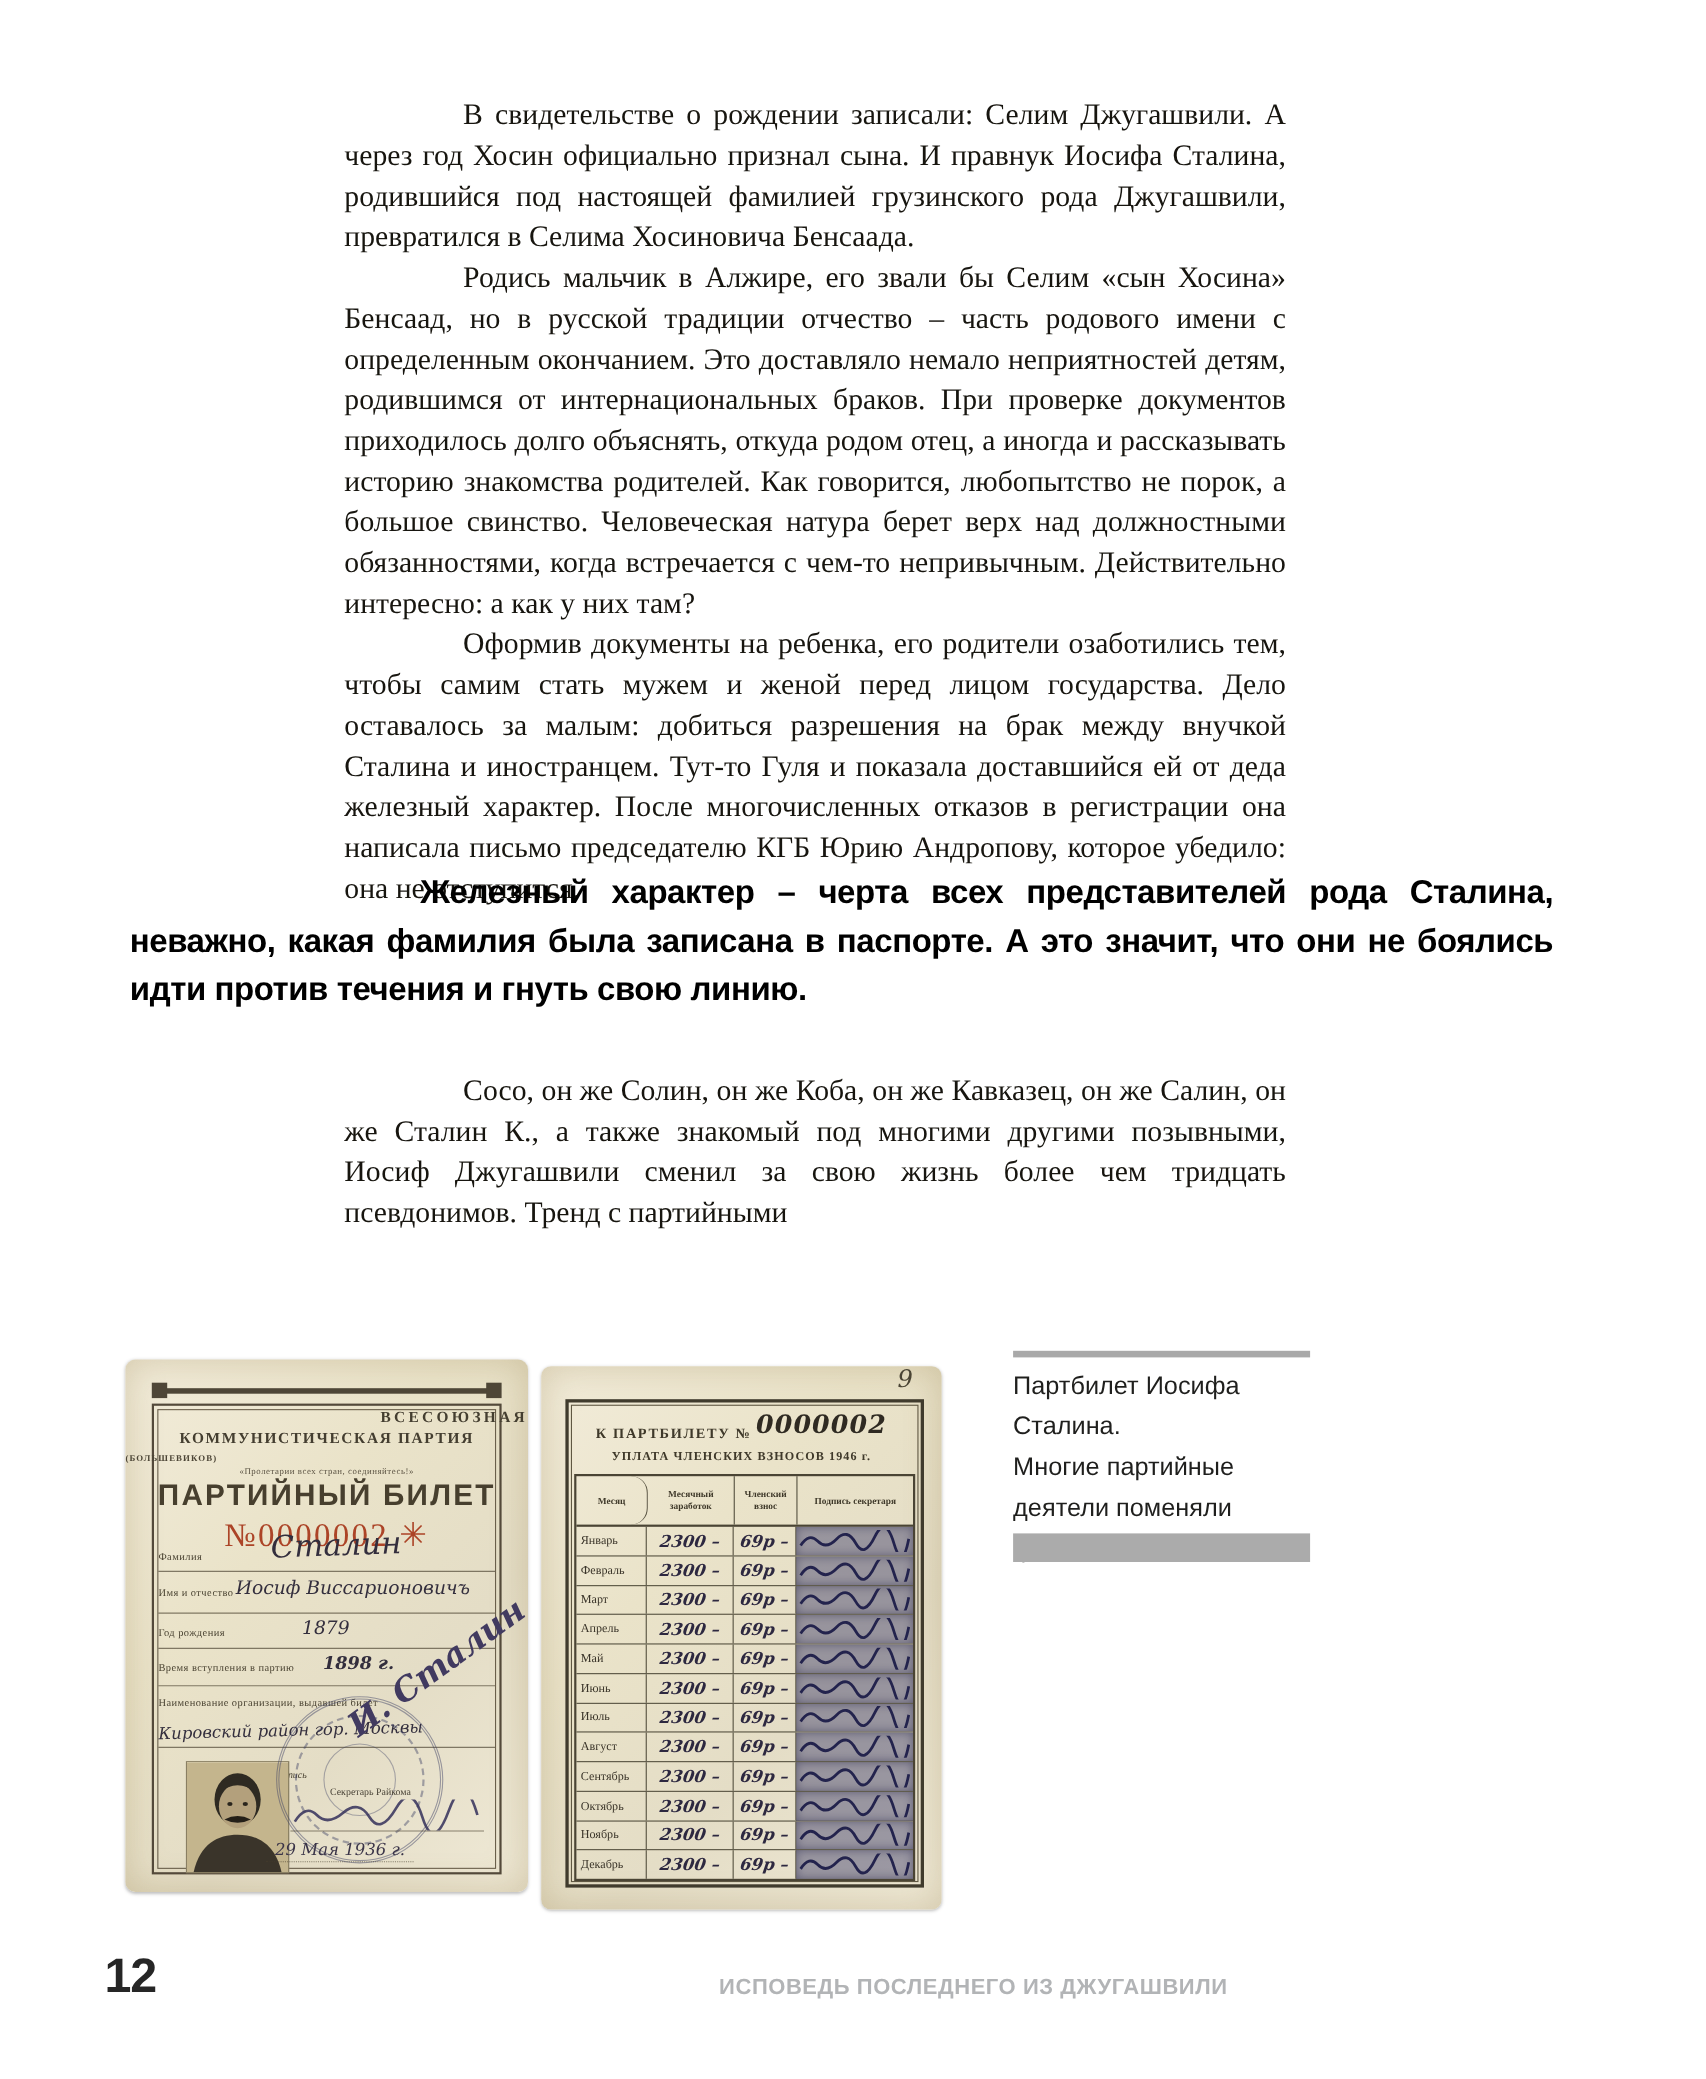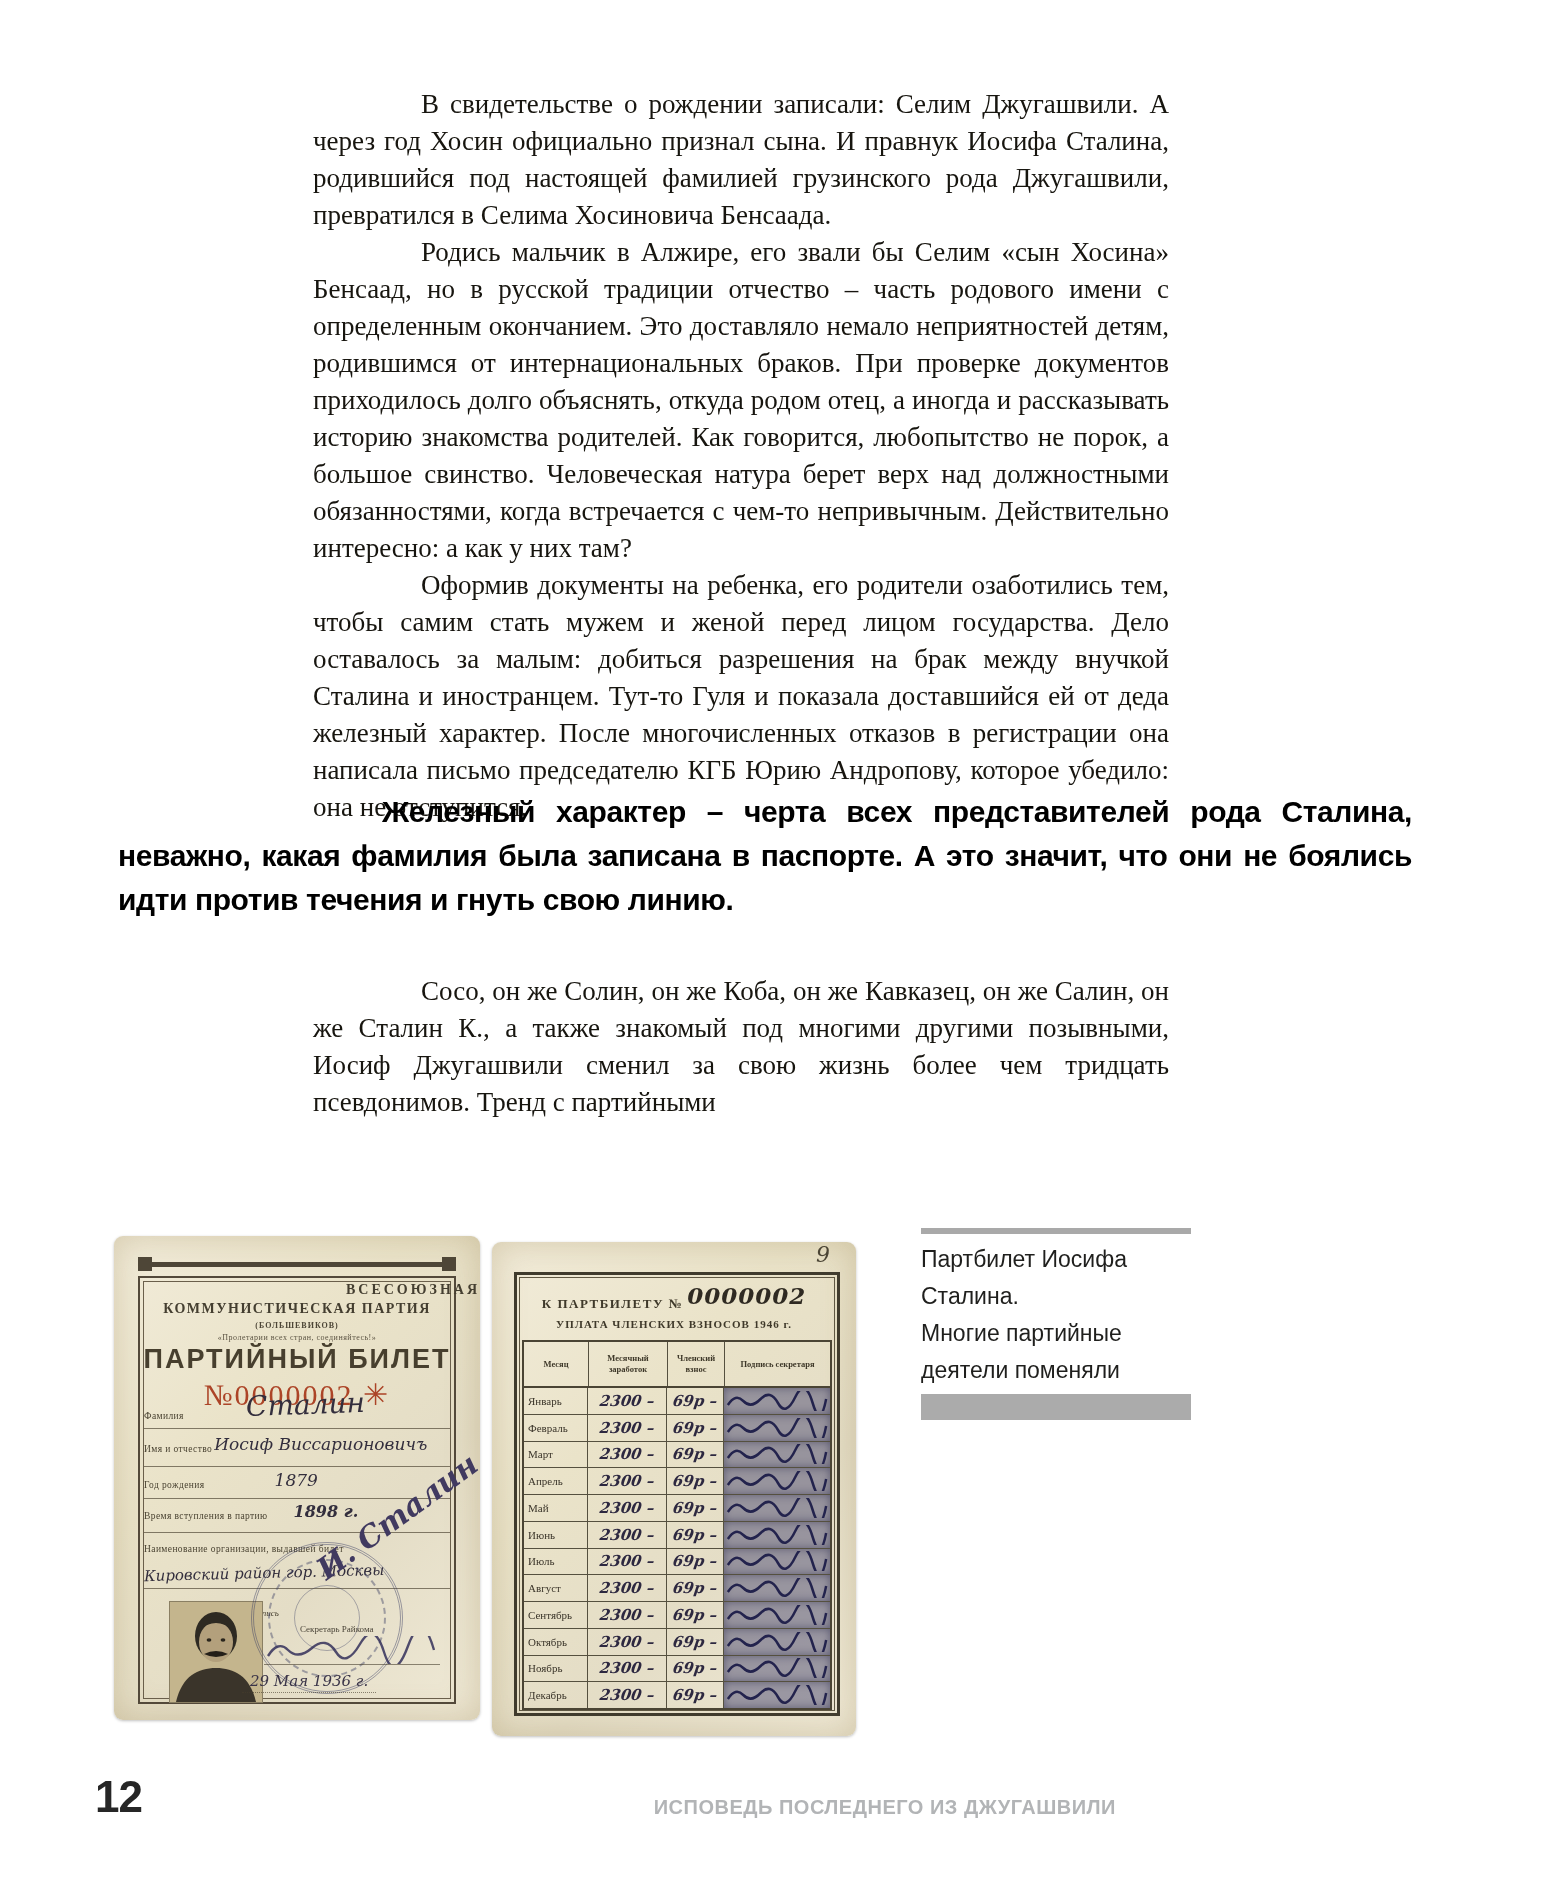--- a/index.html
+++ b/index.html
@@ -36,21 +36,21 @@
             border:2px solid #53493a;}
   .lc-frame:before{content:"";position:absolute;inset:3px;border:1px solid #6a5f4b;}
   .corner{position:absolute;width:14px;height:14px;background:#4e4637;}
   .topbar{position:absolute;left:30px;right:30px;top:26px;height:5px;background:#4e4637;}
   .sq-tl{left:24px;top:21px;} .sq-tr{right:24px;top:21px;}
 
   .lc-org1{position:absolute;left:0;right:0;top:46px;text-align:right;
            font-weight:700;font-size:14px;letter-spacing:3px;color:#443e30;}
   .lc-org2{position:absolute;left:0;right:0;top:65px;text-align:center;
            font-weight:700;font-size:14px;letter-spacing:1.5px;color:#443e30;}
-  .lc-org3{position:absolute;left:0;right:0;top:85px;text-align:center;
+  .lc-org3{position:absolute;left:0;right:0;top:85px;
            font-weight:700;font-size:8px;letter-spacing:1px;color:#4c4536;}
   .lc-motto{position:absolute;left:0;right:0;top:97px;text-align:center;
             font-size:8px;color:#5a5242;letter-spacing:.5px;}
   .lc-title{position:absolute;left:0;right:0;top:108px;text-align:center;
             font-family:"Liberation Sans",sans-serif;font-weight:700;
             font-size:27px;letter-spacing:2px;color:#473f2e;}
   .lc-number{position:absolute;left:0;right:0;top:141px;text-align:center;
              font-weight:400;font-size:30px;letter-spacing:2px;color:#ac4427;}
 
   .fieldrow{position:absolute;left:30px;right:30px;border-bottom:1.5px solid rgba(70,62,45,.65);}
@@ -103,21 +103,21 @@
   .dr{display:flex;flex:1;border-bottom:1px solid #55503f;}
   .dr:last-child{border-bottom:none;}
   .c1{width:64px;border-right:1px solid #55503f;font-size:11px;color:#3b352a;
       display:flex;align-items:center;padding-left:4px;box-sizing:border-box;}
   .c2{width:78px;border-right:1px solid #55503f;display:flex;align-items:center;
       justify-content:center;}
   .c3{width:56px;border-right:1px solid #55503f;display:flex;align-items:center;
       justify-content:center;}
   .c4{flex:1;position:relative;background:rgba(73,73,116,.5);
       box-shadow:inset 0 0 9px rgba(20,20,60,.45);display:flex;align-items:center;}
-  .rc-thead .h1{width:64px;border-right:1px solid #55503f;}
+  .rc-thead .h1{width:64px;border-right:1px solid #55503f;border-radius:15px;}
   .rc-thead .h2{width:78px;border-right:1px solid #55503f;}
   .rc-thead .h3{width:56px;border-right:1px solid #55503f;}
   .rc-thead .h4{flex:1;}
   .c2 .hw,.c3 .hw{font-size:15px;font-weight:700;color:#2d2840;transform:skewX(-8deg);}
 
   
   .pageno{position:absolute;left:95px;top:1772px;font-family:"Liberation Sans",sans-serif;
           font-weight:700;font-size:44px;letter-spacing:-1px;color:#262626;}
   .booktitle{position:absolute;left:390px;top:1767px;font-family:"Liberation Sans",sans-serif;
              font-weight:700;font-size:28px;letter-spacing:.5px;color:#0f0f0f;}

